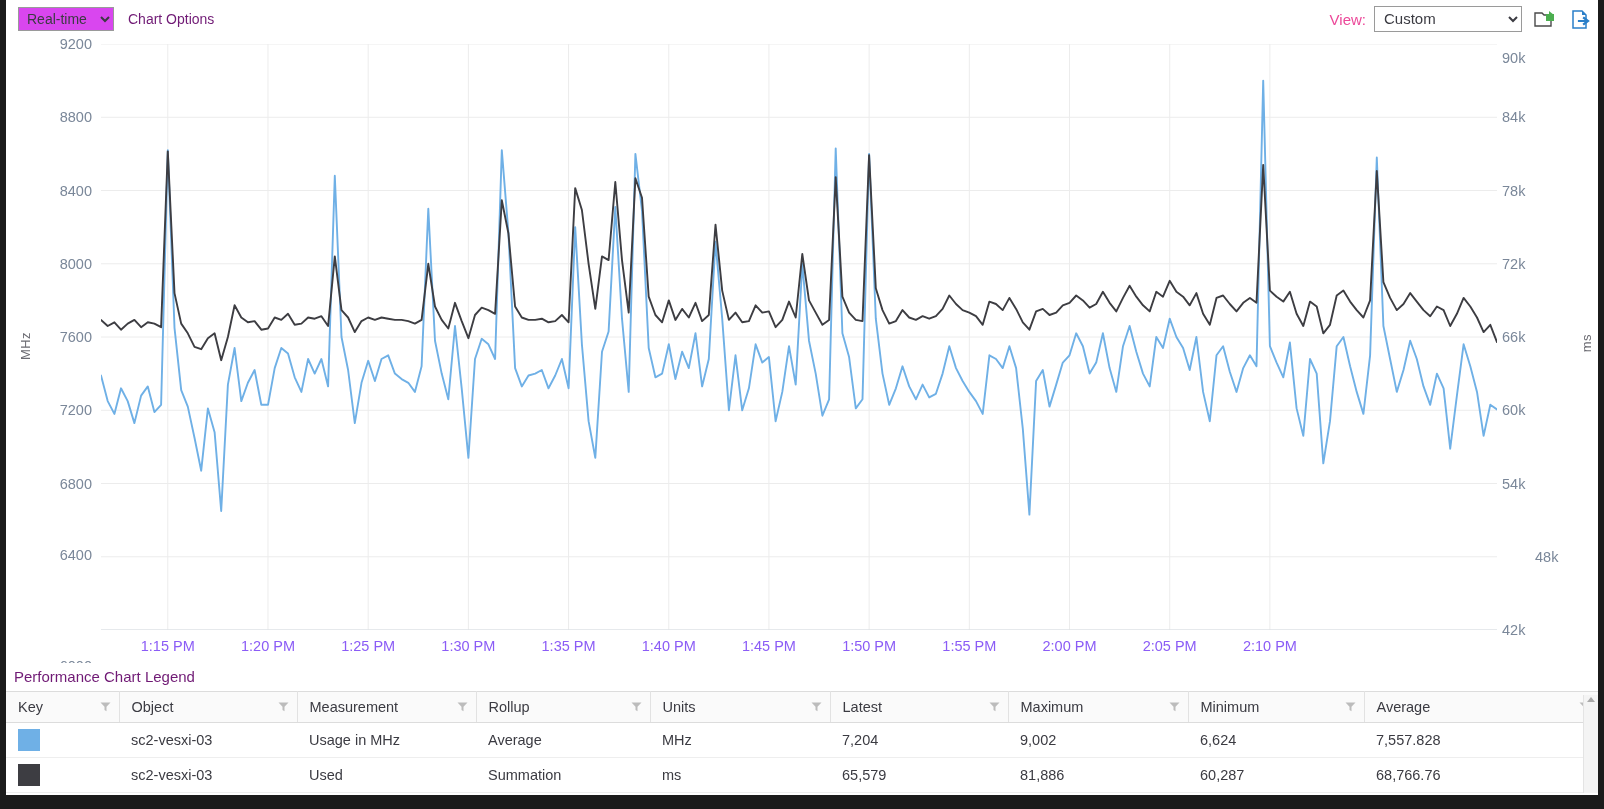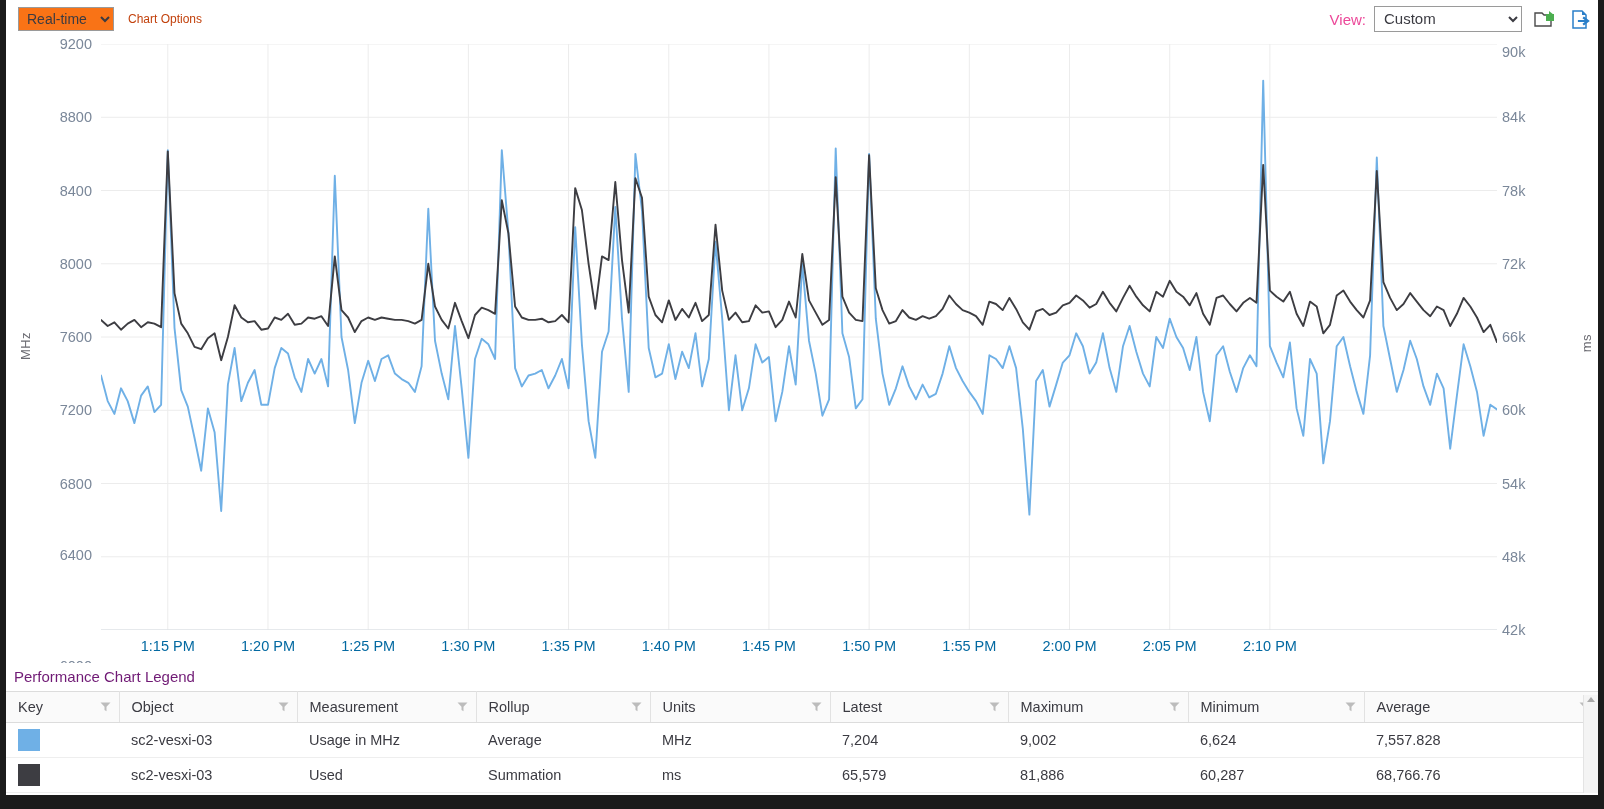--- a/index.html
+++ b/index.html
@@ -40,30 +40,30 @@
     white-space: nowrap;
     letter-spacing: -0.1px;
   }
   .interval-select {
     margin-left: 12px;
     width: 96px;
     height: 24px;
     font-size: 14px;
     font-family: "Liberation Sans", sans-serif;
     color: #3b3b42;
-    background: #f97316;
+    background: #d946ef;
     border: 1px solid #9a9a9a;
     border-radius: 0;
     padding: 0 2px 0 4px;
     box-sizing: border-box;
   }
   .chart-options-link {
     margin-left: 14px;
-    font-size: 12px;
-    color: #c2410c;
+    font-size: 14px;
+    color: #701a75;
     cursor: pointer;
     white-space: nowrap;
   }
   .toolbar-right {
     position: absolute;
     right: 4px; top: 0;
     height: 38px;
     display: flex;
     align-items: center;
   }
@@ -131,21 +131,21 @@
     left: 95px; top: 6px;
     width: 1396px; height: 586px;
     background: #ffffff;
   }
   .plot svg { display: block; }
 
   .xtick {
     position: absolute;
     top: 600px;
     font-size: 14.5px;
-    color: #0369a1;
+    color: #8b5cf6;
     transform: translateX(-50%);
     white-space: nowrap;
   }
 
   
   .legend-wrap {
     position: absolute;
     left: 0; top: 663px;
     width: 1592px;
     height: 132px;
@@ -255,28 +255,28 @@
         <div class="ytick" style="top: 445.5px;">6800</div>
         <div class="ytick" style="top: 372.25px;">7200</div>
         <div class="ytick" style="top: 299px;">7600</div>
         <div class="ytick" style="top: 225.75px;">8000</div>
         <div class="ytick" style="top: 152.5px;">8400</div>
         <div class="ytick" style="top: 79.25px;">8800</div>
         <div class="ytick" style="top: 6px;">9200</div>
       </div>
     <div class="ytick-right-col" id="ytick-right">
         <div class="ytick" style="top: 592px;">42k</div>
-        <div class="ytick" style="top: 518.75px;">48k</div>
+        <div class="ytick" style="top: 518.75px; margin-left: 33px;">48k</div>
         <div class="ytick" style="top: 445.5px;">54k</div>
         <div class="ytick" style="top: 372.25px; text-align: right;">60k</div>
         <div class="ytick" style="top: 299px;">66k</div>
         <div class="ytick" style="top: 225.75px;">72k</div>
         <div class="ytick" style="top: 152.5px;">78k</div>
         <div class="ytick" style="top: 79.25px;">84k</div>
-        <div class="ytick" style="top: 14px;">90k</div>
+        <div class="ytick" style="top: 20px;">90k</div>
       </div>
 
     <div class="plot">
       <svg id="plot-svg" width="1396" height="586" viewBox="0 0 1396 586">
           <line x1="0" y1="586" x2="1396" y2="586" stroke="#ececec" stroke-width="1"></line>
           <line x1="0" y1="512.75" x2="1396" y2="512.75" stroke="#ececec" stroke-width="1"></line>
           <line x1="0" y1="439.5" x2="1396" y2="439.5" stroke="#ececec" stroke-width="1"></line>
           <line x1="0" y1="366.25" x2="1396" y2="366.25" stroke="#ececec" stroke-width="1"></line>
           <line x1="0" y1="293" x2="1396" y2="293" stroke="#ececec" stroke-width="1"></line>
           <line x1="0" y1="219.75" x2="1396" y2="219.75" stroke="#ececec" stroke-width="1"></line>

